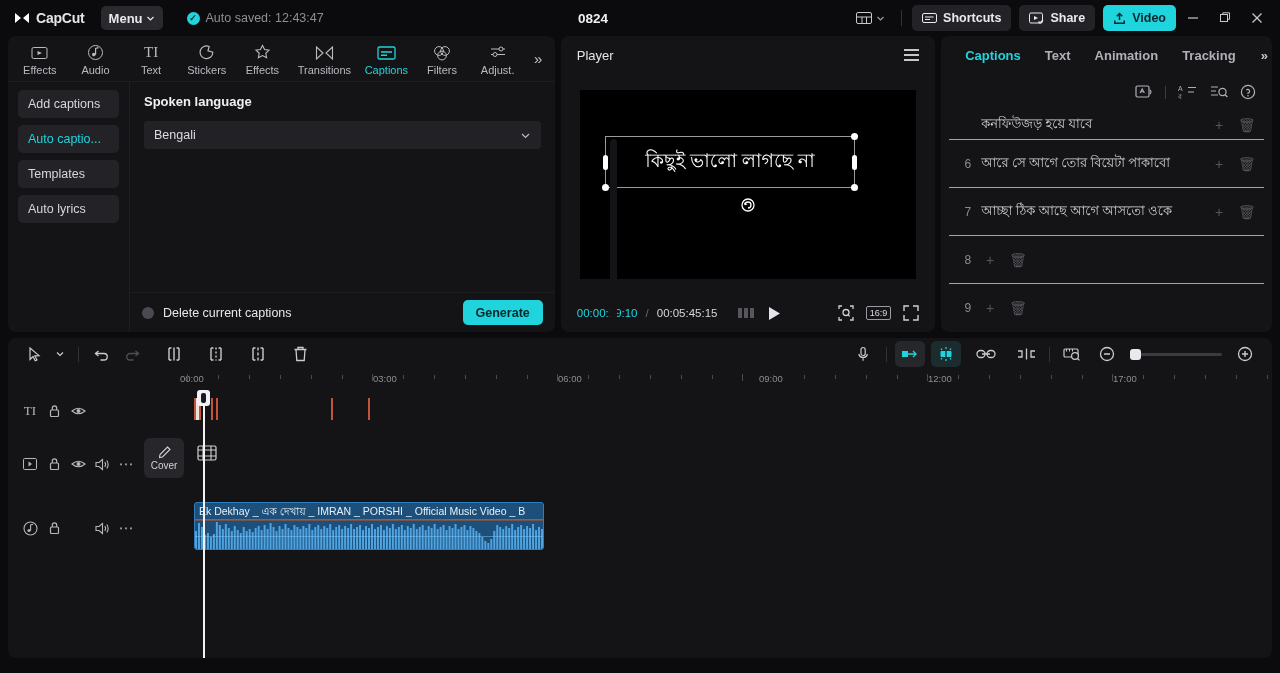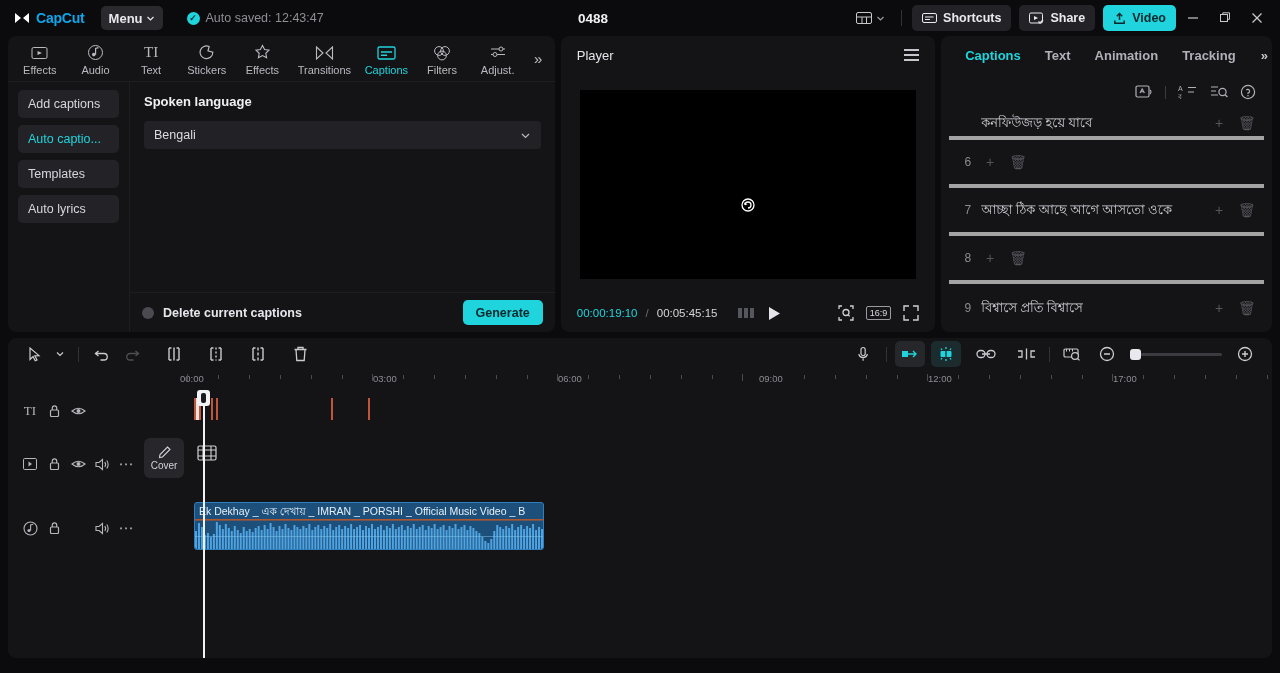--- a/index.html
+++ b/index.html
@@ -13,21 +13,21 @@
   
   .titlebar {
     height: 36px; width: 1280px;
     background: #0b0b0d;
     display: flex; align-items: center;
     padding: 0 8px;
     position: relative;
   }
   .logo-wrap { display: flex; align-items: center; gap: 6px; margin-left: 6px; }
   .logo-mark { width: 16px; height: 14px; position: relative; }
-  .logo-text { font-size: 14px; font-weight: bold; color: #0ea5e9; letter-spacing: -0.2px; }
+  .logo-text { font-size: 14px; font-weight: bold; color: #e5e5e5; letter-spacing: -0.2px; }
   .menu-btn {
     margin-left: 16px;
     background: #2a2a2e;
     border-radius: 5px;
     height: 24px;
     padding: 0 8px;
     display: flex; align-items: center; gap: 3px;
     font-size: 13px; font-weight: bold; color: #e8e8ec;
     cursor: pointer;
   }
@@ -90,21 +90,21 @@
     display: flex; align-items: center; padding: 0 10px;
     font-size: 12.5px; color: #dcdce2; cursor: pointer;
     justify-content: space-between;
   }
   .lp-footer {
     height: 40px; border-top: 1px solid #1e1e22;
     display: flex; align-items: center; padding: 0 12px;
     margin: auto -14px -12px -14px;
   }
   .toggle-dot { width: 12px; height: 12px; border-radius: 50%; background: #4a4a50; margin-right: 9px; cursor: pointer; }
-  .del-label { font-size: 12.5px; font-weight: bold; color: #e6e6ec; }
+  .del-label { font-size: 12.5px; font-weight: normal; color: #e6e6ec; }
   .gen-btn {
     margin-left: auto; height: 25px; border-radius: 5px; background: #1fd4dc;
     color: #06282c; font-size: 12.5px; font-weight: bold;
     display: flex; align-items: center; padding: 0 13px; cursor: pointer;
   }
 
   
   .player-panel { width: 378px; display: flex; flex-direction: column; overflow: hidden; }
   .player-head { height: 38px; display: flex; align-items: center; padding: 0 16px; font-size: 13px; color: #e4e4ea; }
   .ph-menu { margin-left: auto; cursor: pointer; display: flex; flex-direction: column; gap: 3px; }
@@ -133,21 +133,21 @@
   
   .right-panel { width: 334px; display: flex; flex-direction: column; overflow: hidden; }
   .rp-tabs { height: 38px; display: flex; align-items: center; gap: 0; padding: 0 12px; position: relative; }
   .rp-tab { font-size: 13px; font-weight: bold; color: #b0b0b8; padding: 0 12px; cursor: pointer; white-space: nowrap; }
   .rp-tab.active { color: #1fd4dc; }
   .rp-more { position: absolute; right: 4px; font-size: 13px; color: #c6c6cc; font-weight: bold; cursor: pointer; }
   .rp-icons { height: 36px; display: flex; align-items: center; justify-content: flex-end; gap: 12px; padding: 0 16px; }
   .rp-list { flex: 1; overflow: hidden; padding: 0 8px; }
   .cap-row {
     height: 48px; display: flex; align-items: center; gap: 10px;
-    border-bottom: 4px solid #a3a3a3; padding: 0 8px;
+    border-bottom: 1px solid #a3a3a3; padding: 0 8px;
     cursor: pointer;
   }
   .cap-row:last-child { border-bottom: none; }
   .cap-num { width: 14px; font-size: 12px; color: #8a8a92; text-align: right; }
   .cap-tx { flex: 1; font-size: 13px; color: #cfcfd6; font-family: "Liberation Serif", serif; white-space: nowrap; overflow: hidden; }
   .cap-act { width: 18px; text-align: center; color: #55555c; font-size: 14px; cursor: pointer; }
   .cap-row.partial { height: 30px; overflow: hidden; }
 
   
   .tl { margin: 6px 8px 0 8px; height: 320px; background: #141417; border-radius: 8px; display: flex; flex-direction: column; overflow: hidden; }
@@ -214,21 +214,21 @@
     <span>
       <svg width="9" height="9" viewBox="0 0 9 9">
           <path d="M1.5 3 L4.5 6 L7.5 3" stroke="#e8e8ec" stroke-width="1.2" fill="none"></path>
         </svg>
     </span>
   </div>
   <div class="autosave">
     <span class="autosave-check">✓</span>
     <span>Auto saved: 12:43:47</span>
   </div>
-  <div class="proj-title">0488</div>
+  <div class="proj-title">0824</div>
 
   <div class="tb-right">
     <div class="layout-btn">
       <span>
         <svg width="16" height="14" viewBox="0 0 16 14">
             <rect x="0.5" y="1.5" width="15" height="11" rx="1.5" stroke="#c8c8cc" fill="none"></rect>
             <line x1="0.5" y1="6" x2="15.5" y2="6" stroke="#c8c8cc"></line>
             <line x1="6" y1="6" x2="6" y2="12.5" stroke="#c8c8cc"></line>
             <line x1="10.5" y1="6" x2="10.5" y2="12.5" stroke="#c8c8cc"></line>
           </svg>
@@ -416,20 +416,29 @@
     <div class="player-head">
       <span>Player</span>
       <span class="ph-menu">
           <i></i>
           <i></i>
           <i></i>
         </span>
     </div>
     <div class="stage">
       <div class="video">
+        <div class="cap-box">
+          <div class="cap-text">কিছুই ভালো লাগছে না</div>
+          <span class="hdl tl"></span>
+          <span class="hdl tr"></span>
+          <span class="hdl bl"></span>
+          <span class="hdl br"></span>
+          <span class="hdl-m l"></span>
+          <span class="hdl-m r"></span>
+        </div>
         <span class="rot-btn">
           <svg width="16" height="16" viewBox="0 0 16 16">
               <circle cx="8" cy="8" r="6" stroke="#fff" fill="none" stroke-width="1.3"></circle>
               <path d="M5 8 A3 3 0 1 1 8 11" stroke="#fff" fill="none" stroke-width="1.3"></path>
               <path d="M4 5.5 L5 8.3 L7.6 7.2 Z" fill="#fff"></path>
             </svg>
         </span>
       </div>
     </div>
     <div class="pctrl">
@@ -512,37 +521,37 @@
     </div>
     <div class="rp-list">
       <div class="cap-row partial">
         <span class="cap-num"></span>
         <span class="cap-tx">কনফিউজড় হয়ে যাবে</span>
         <span class="cap-act">+</span>
         <span class="cap-act">🗑</span>
       </div>
       <div class="cap-row">
         <span class="cap-num">6</span>
+        <span class="cap-tx">আরে সে আগে তোর বিয়েটা পাকাবো</span>
         <span class="cap-act">+</span>
         <span class="cap-act">🗑</span>
       </div>
       <div class="cap-row">
         <span class="cap-num">7</span>
         <span class="cap-tx">আচ্ছা ঠিক আছে আগে আসতো ওকে</span>
         <span class="cap-act">+</span>
         <span class="cap-act">🗑</span>
       </div>
       <div class="cap-row">
         <span class="cap-num">8</span>
         <span class="cap-act">+</span>
         <span class="cap-act">🗑</span>
       </div>
       <div class="cap-row">
         <span class="cap-num">9</span>
-        <span class="cap-tx">বিশ্বাসে প্রতি বিশ্বাসে</span>
         <span class="cap-act">+</span>
         <span class="cap-act">🗑</span>
       </div>
     </div>
   </div>
 </div>
 
 <div class="tl">
   <div class="tl-tools">
     <div class="tt">

